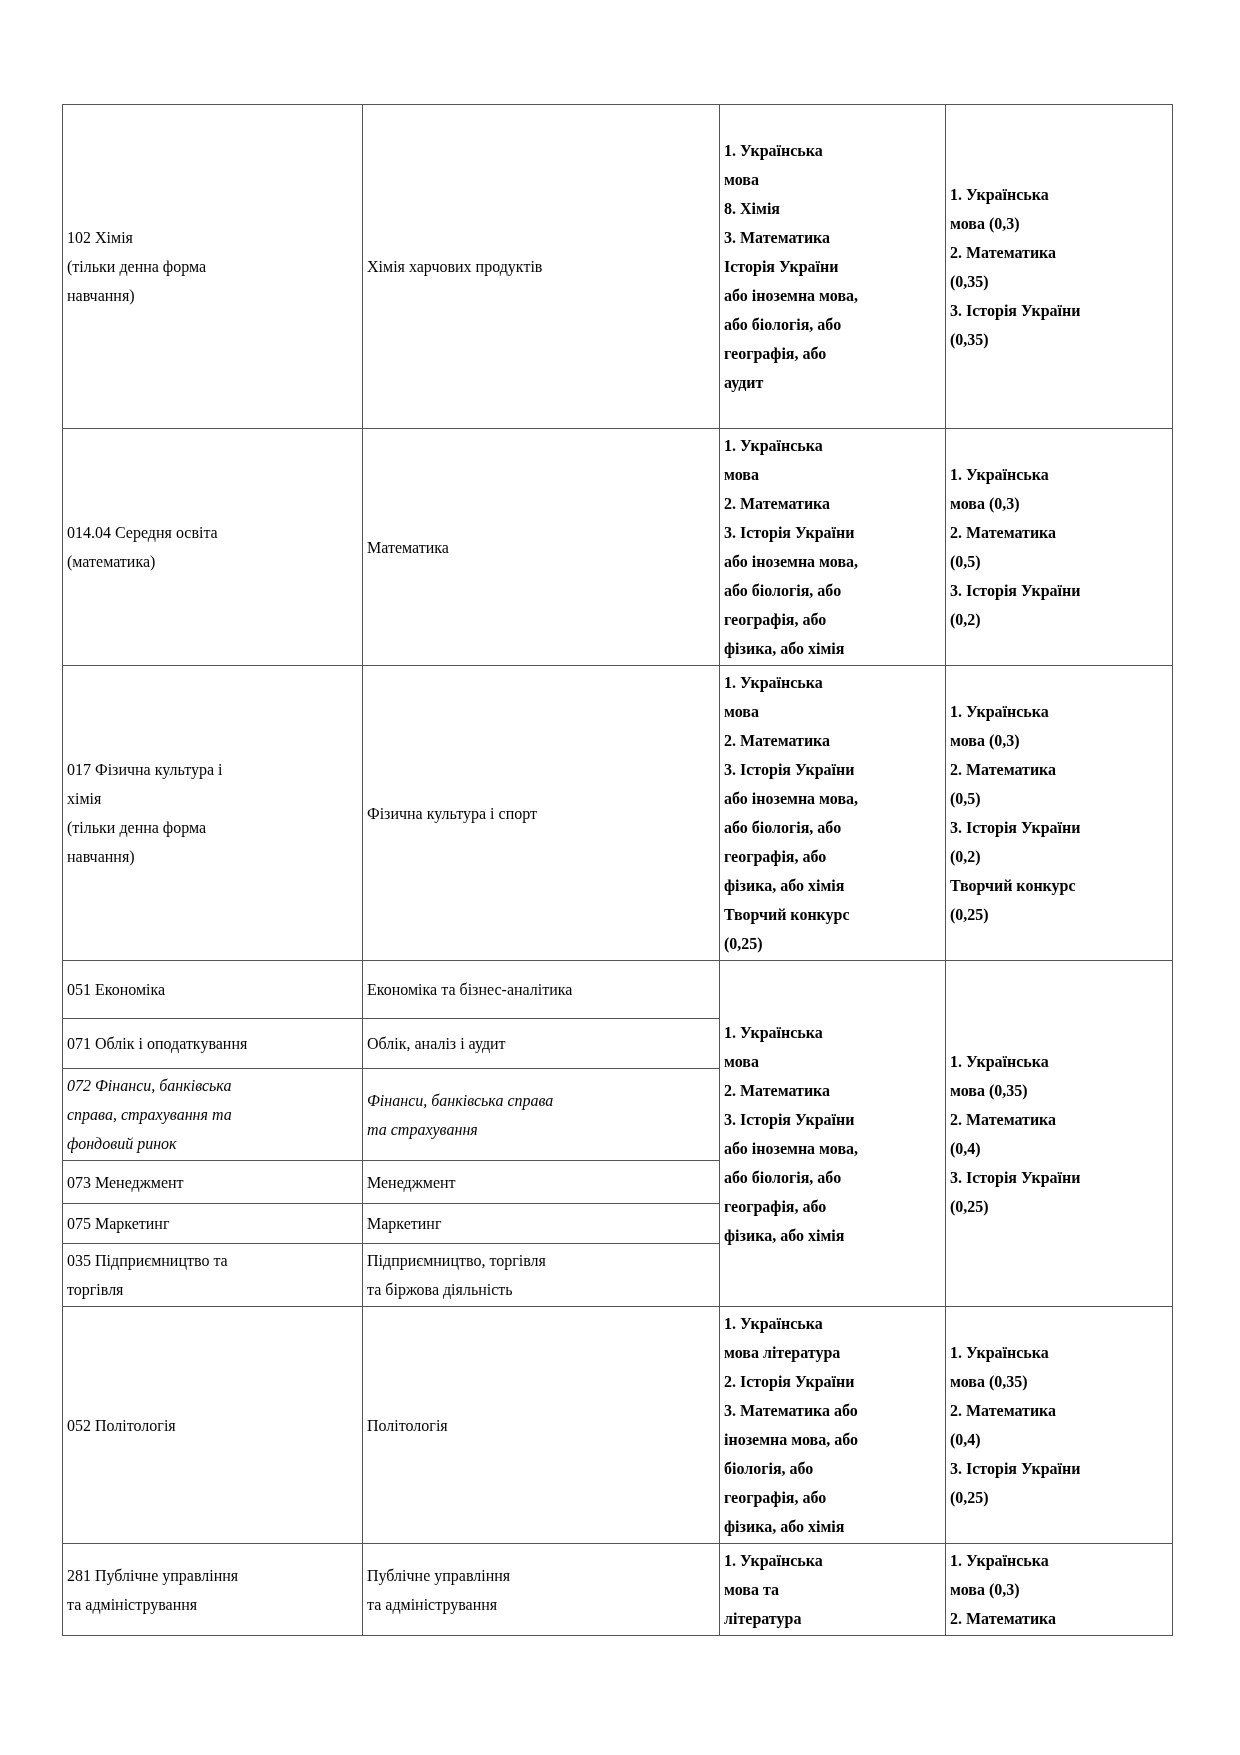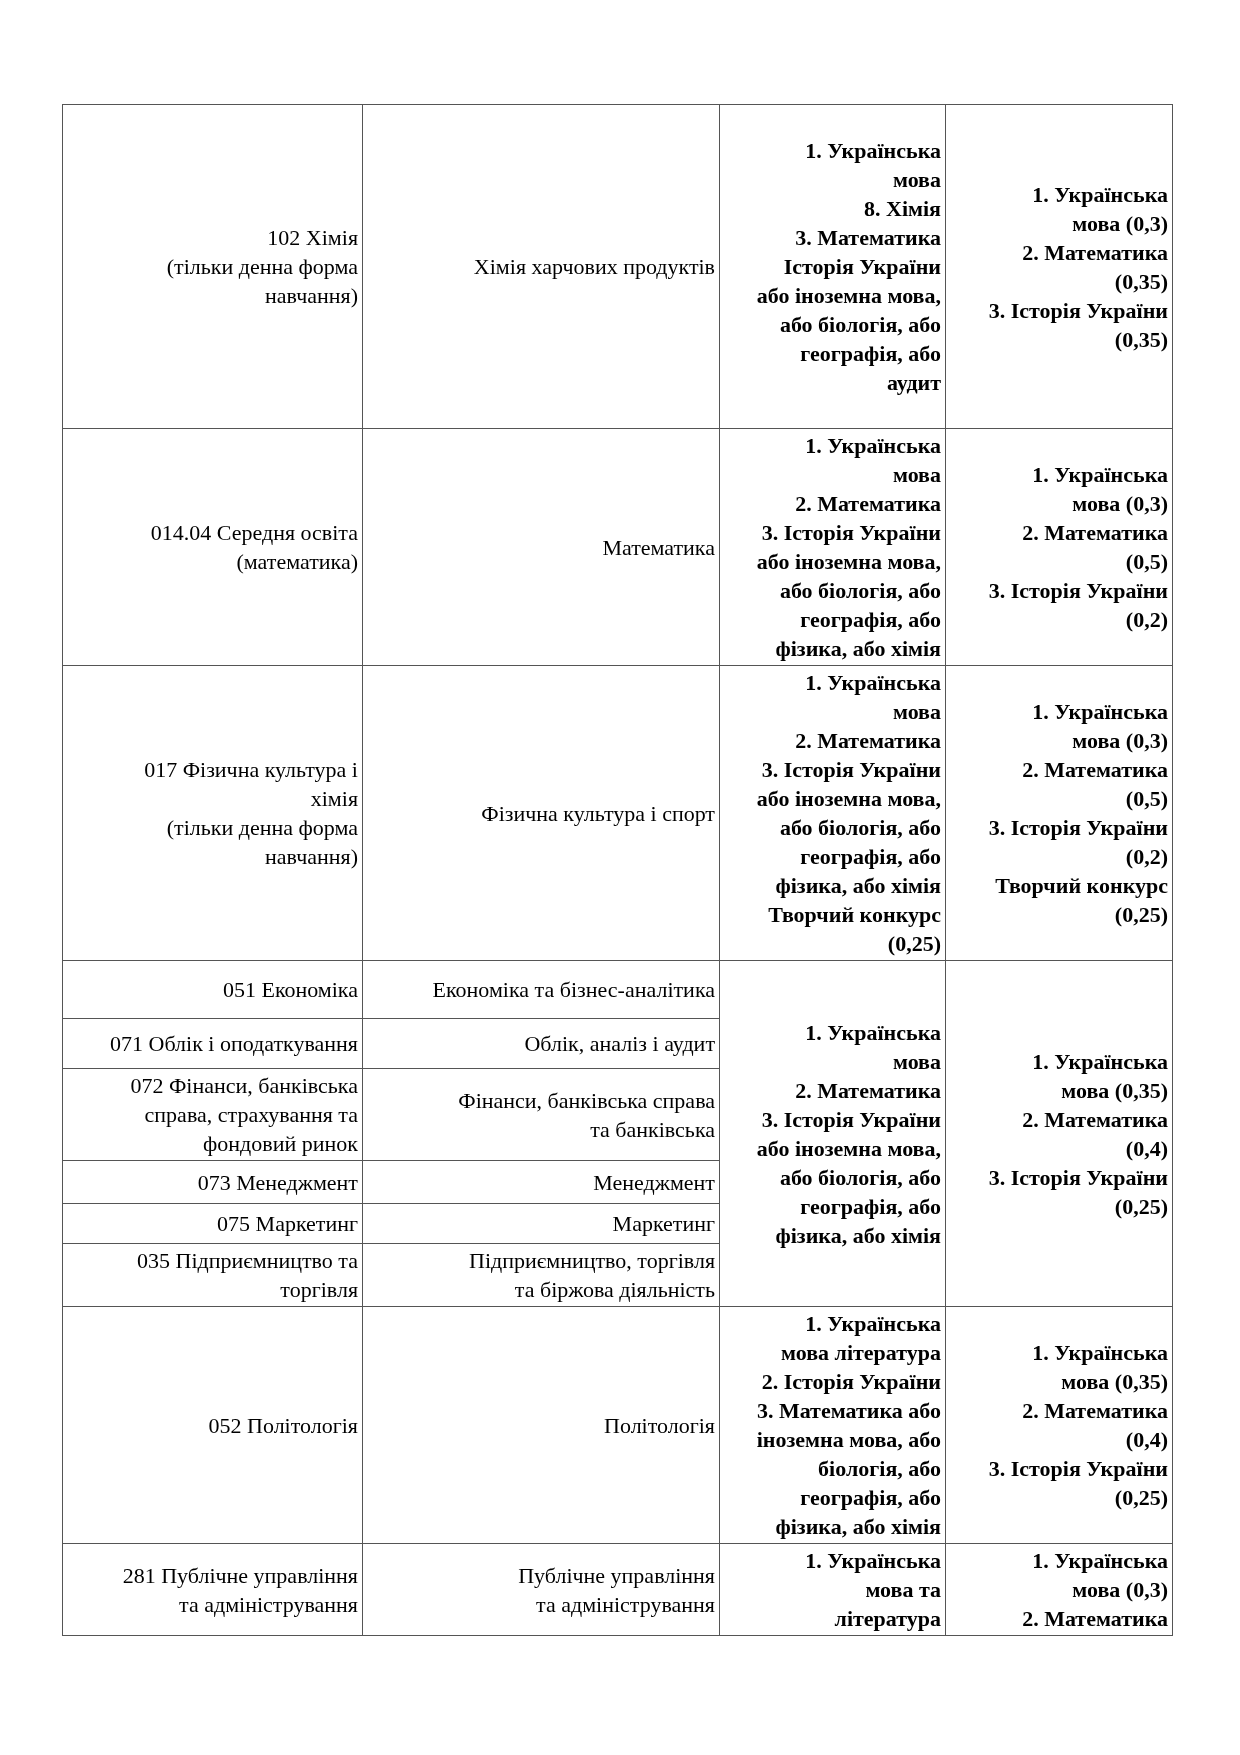--- a/index.html
+++ b/index.html
@@ -1,21 +1,21 @@
 <!DOCTYPE html>
 <html><head>
 <meta charset="utf-8">
 <style>
   html, body { margin: 0; padding: 0; background: #ffffff; }
   body { width: 1240px; height: 1755px; position: relative; overflow: hidden;
          font-family: "Liberation Serif", "DejaVu Serif", serif; color: #000; }
   table.adm { position: absolute; left: 62px; top: 104px; width: 1110px;
               border-collapse: collapse; table-layout: fixed; }
-  table.adm td { border: 1.5px solid #555; text-align: right; vertical-align: middle;
-                 font-size: 22px; line-height: 29px; padding: 2px 4px; }
+  table.adm td { border: 1.5px solid #555; text-align: left; vertical-align: middle;
+                 font-size: 16px; line-height: 29px; padding: 2px 4px; }
   td.b { font-weight: bold; font-size: 22px; line-height: 29px; }
   col.c1 { width: 300px; } col.c2 { width: 357px; } col.c3 { width: 226px; } col.c4 { width: 227px; }
   .line { display: block; }
 </style>
 </head>
 <body>
 
 <table class="adm">
   <colgroup>
       <col class="c1">
@@ -140,29 +140,29 @@
         </td>
       </tr>
       <tr style="height: 50px;">
         <td>
           <span class="line">071 Облік і оподаткування</span>
         </td>
         <td>
           <span class="line">Облік, аналіз і аудит</span>
         </td>
       </tr>
-      <tr style="height: 88px;">
+      <tr style="height: 88px; font-style: italic;">
         <td>
           <span class="line">072 Фінанси, банківська</span>
           <span class="line">справа, страхування та</span>
           <span class="line">фондовий ринок</span>
         </td>
         <td>
           <span class="line">Фінанси, банківська справа</span>
-          <span class="line">та банківська</span>
+          <span class="line">та страхування</span>
         </td>
       </tr>
       <tr style="height: 43px;">
         <td>
           <span class="line">073 Менеджмент</span>
         </td>
         <td>
           <span class="line">Менеджмент</span>
         </td>
       </tr>

